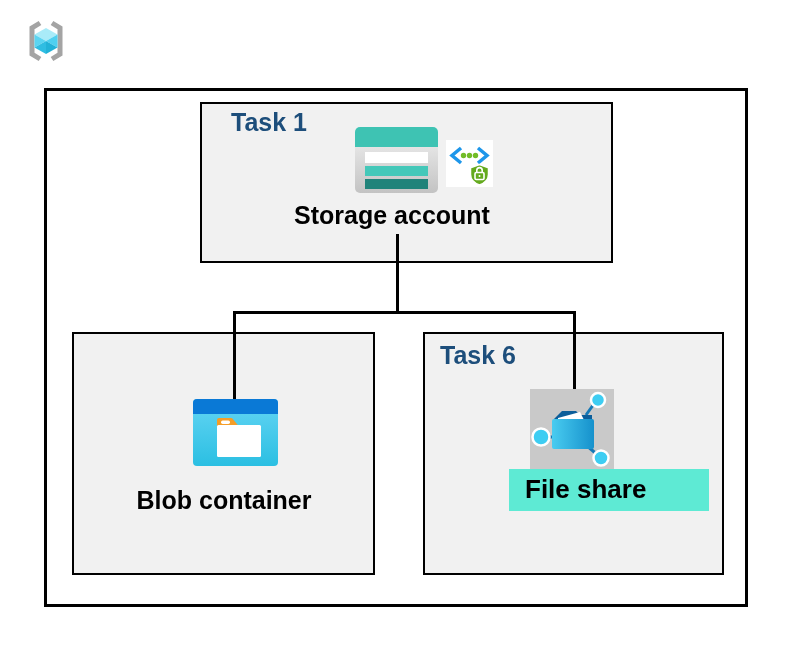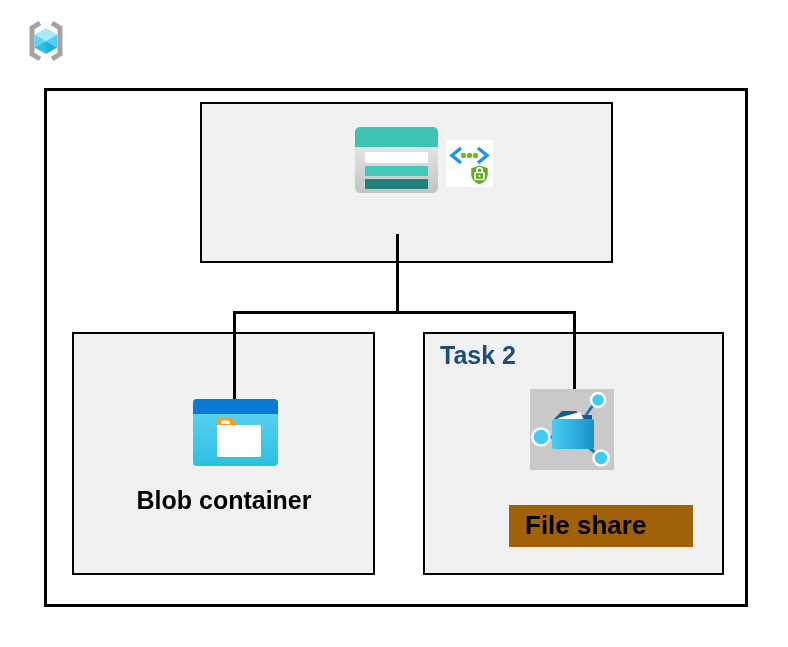--- a/index.html
+++ b/index.html
@@ -31,21 +31,21 @@
   .conn-v1 { left:396px; top:234px; width:3px; height:80px; }
   .conn-h  { left:233px; top:311px; width:343px; height:3px; }
   .conn-v2 { left:233px; top:311px; width:3px; height:90px; }
   .conn-v3 { left:573px; top:311px; width:3px; height:80px; }
 
   
   .storage-icon { position:absolute; left:355px; top:127px; width:83px; height:66px; }
   .sas-icon     { position:absolute; left:446px; top:140px; width:47px; height:47px; }
   .blob-icon    { position:absolute; left:193px; top:399px; width:85px; height:67px; }
   .fs-icon-bg   { position:absolute; left:530px; top:389px; width:84px; height:81px; background:#c9c9c9; }
-  .fs-label-bg  { position:absolute; left:509px; top:469px; width:184px; height:42px; background:#a16207;margin-top:36px; }
+  .fs-label-bg  { position:absolute; left:509px; top:469px; width:200px; height:42px; background:#5eead4; }
   .fs-label     { display:block; padding-left:16px; line-height:41px; font-size:26px; font-weight:bold; color:#000; white-space:nowrap; }
 </style>
 </head>
 <body>
 
 <div class="canvas">
 
   <div class="rg-icon">
     <svg width="40" height="44" viewBox="0 0 40 44">
       <path d="M14 4 L6 9 V35 L14 40" stroke="#a4a4a4" stroke-width="5" fill="none"></path>
@@ -61,21 +61,22 @@
   <div class="box outer-box"></div>
   <div class="box task1-box"></div>
   <div class="box task2-box"></div>
   <div class="box task3-box"></div>
 
   <div class="line conn-v1"></div>
   <div class="line conn-h"></div>
   <div class="line conn-v2"></div>
   <div class="line conn-v3"></div>
 
-  <div class="task-label task3-label">Task 2</div>
+  <div class="task-label task1-label">Task 1</div>
+  <div class="task-label task3-label">Task 6</div>
 
   <div class="storage-icon">
     <svg width="83" height="66" viewBox="0 0 83 66">
       <defs>
         <linearGradient id="sg" x1="0" y1="0" x2="0" y2="1">
           <stop offset="0" stop-color="#f2f2f2"></stop>
             <stop offset="1" stop-color="#c3c3c3"></stop>
         </linearGradient>
       </defs>
       <rect x="0" y="0" width="83" height="66" rx="5" fill="url(#sg)"></rect>
@@ -92,20 +93,21 @@
       <path d="M32 8 L41 15.5 L32 23" stroke="#1d96ea" stroke-width="3.5" fill="none"></path>
       <circle cx="17.5" cy="15.5" r="2.7" fill="#72bc27"></circle>
       <circle cx="23.5" cy="15.5" r="2.7" fill="#72bc27"></circle>
       <circle cx="29.5" cy="15.5" r="2.7" fill="#72bc27"></circle>
       <path d="M33.5 24.5 L42.5 27.7 V34.5 C42.5 39.7 38.7 43.1 33.5 45 C28.3 43.1 24.5 39.7 24.5 34.5 V27.7 Z" fill="#64aa1e" stroke="#ffffff" stroke-width="1.5"></path>
       <path d="M30.8 32.5 V30.3 A2.7 2.7 0 0 1 36.2 30.3 V32.5" stroke="#ffffff" stroke-width="1.6" fill="none"></path>
       <rect x="29" y="32.5" width="9" height="7" rx="1.2" fill="none" stroke="#ffffff" stroke-width="1.6"></rect>
       <circle cx="33.5" cy="36" r="1" fill="#ffffff"></circle>
     </svg>
   </div>
+  <div class="item-label storage-label">Storage account</div>
 
   <div class="blob-icon">
     <svg width="85" height="67" viewBox="0 0 85 67">
       <defs>
         <linearGradient id="bg2" x1="0" y1="0" x2="0" y2="1">
           <stop offset="0" stop-color="#64d5f4"></stop>
             <stop offset="1" stop-color="#2bbfe2"></stop>
         </linearGradient>
       </defs>
       <rect width="85" height="67" rx="4" fill="url(#bg2)"></rect>

